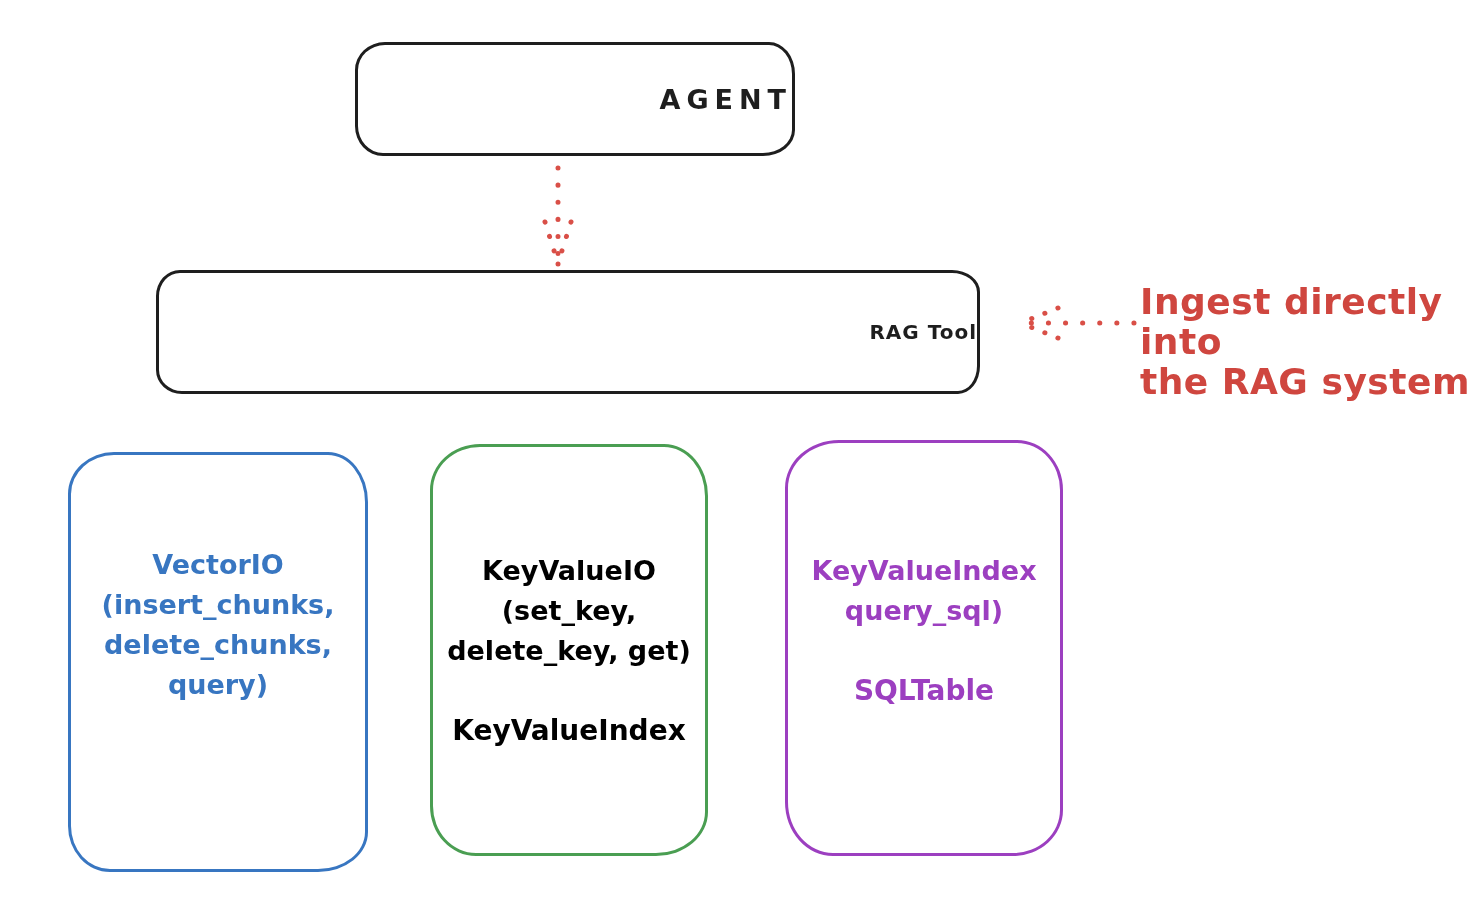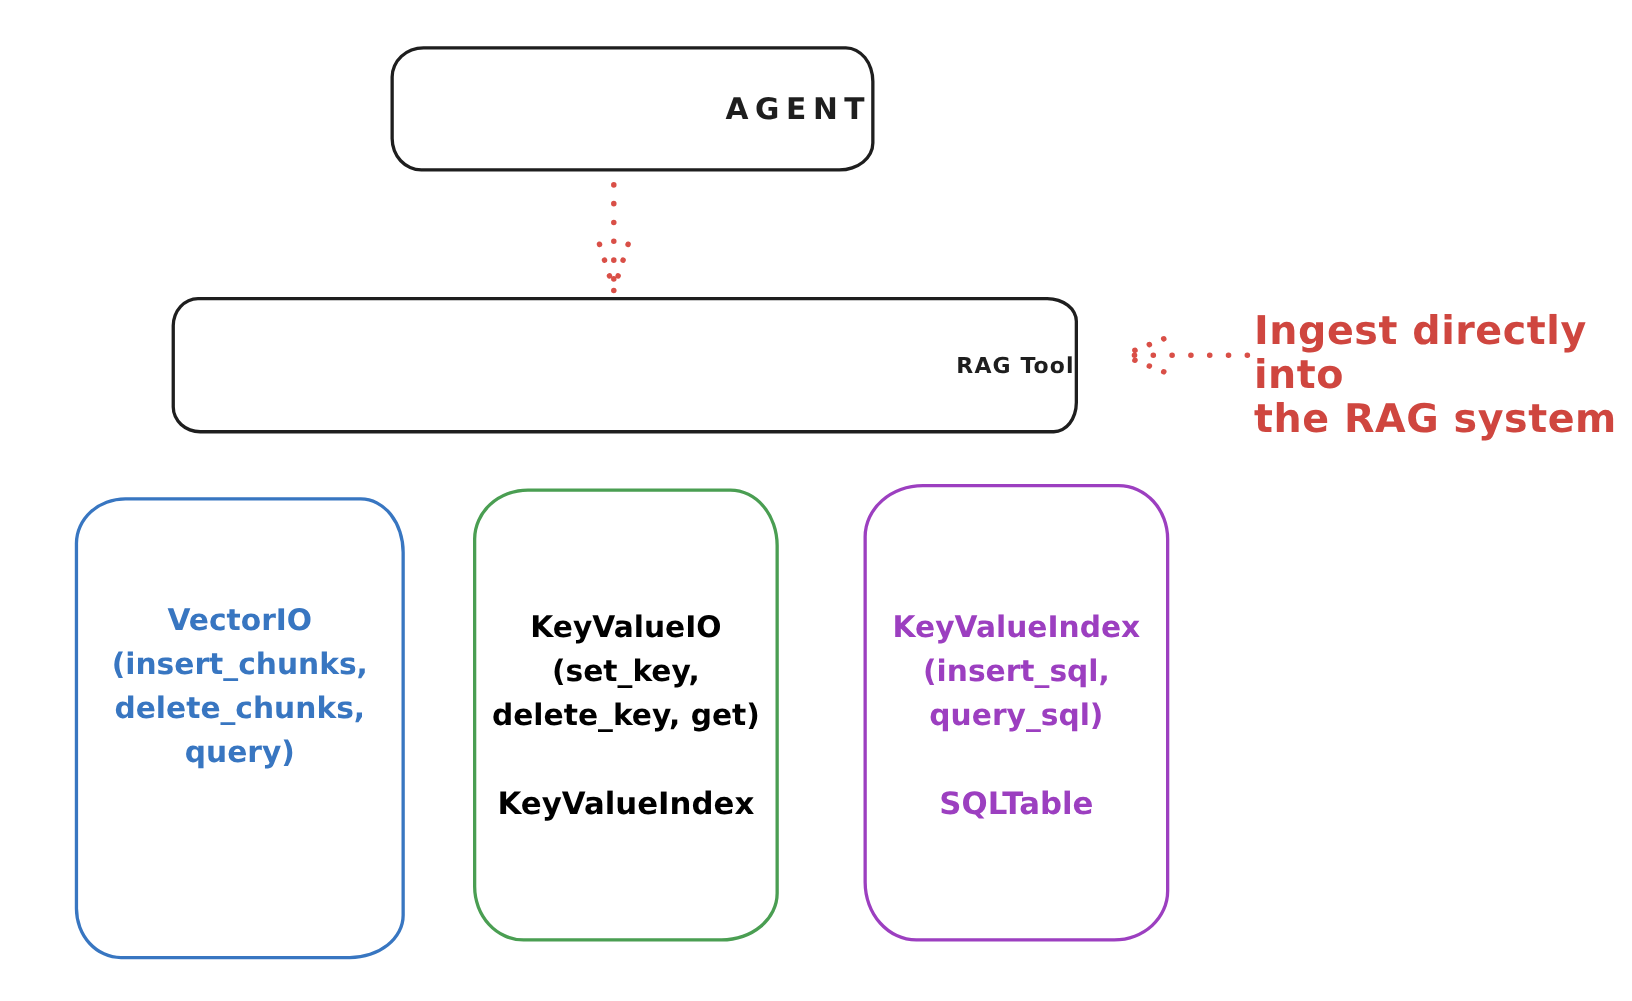--- a/index.html
+++ b/index.html
@@ -143,19 +143,18 @@
       <div>KeyValueIO</div>
       <div>(set_key,</div>
       <div>delete_key, get)</div>
     </div>
     <div class="index-label">KeyValueIndex</div>
   </div>
 
   <div class="io-box io-relational">
     <div class="title-lines">
       <div>KeyValueIndex</div>
-      <div>(insert_sql,</div>
       <div>query_sql)</div>
     </div>
     <div class="index-label">SQLTable</div>
   </div>
 
 </div>
 
 </body></html>

